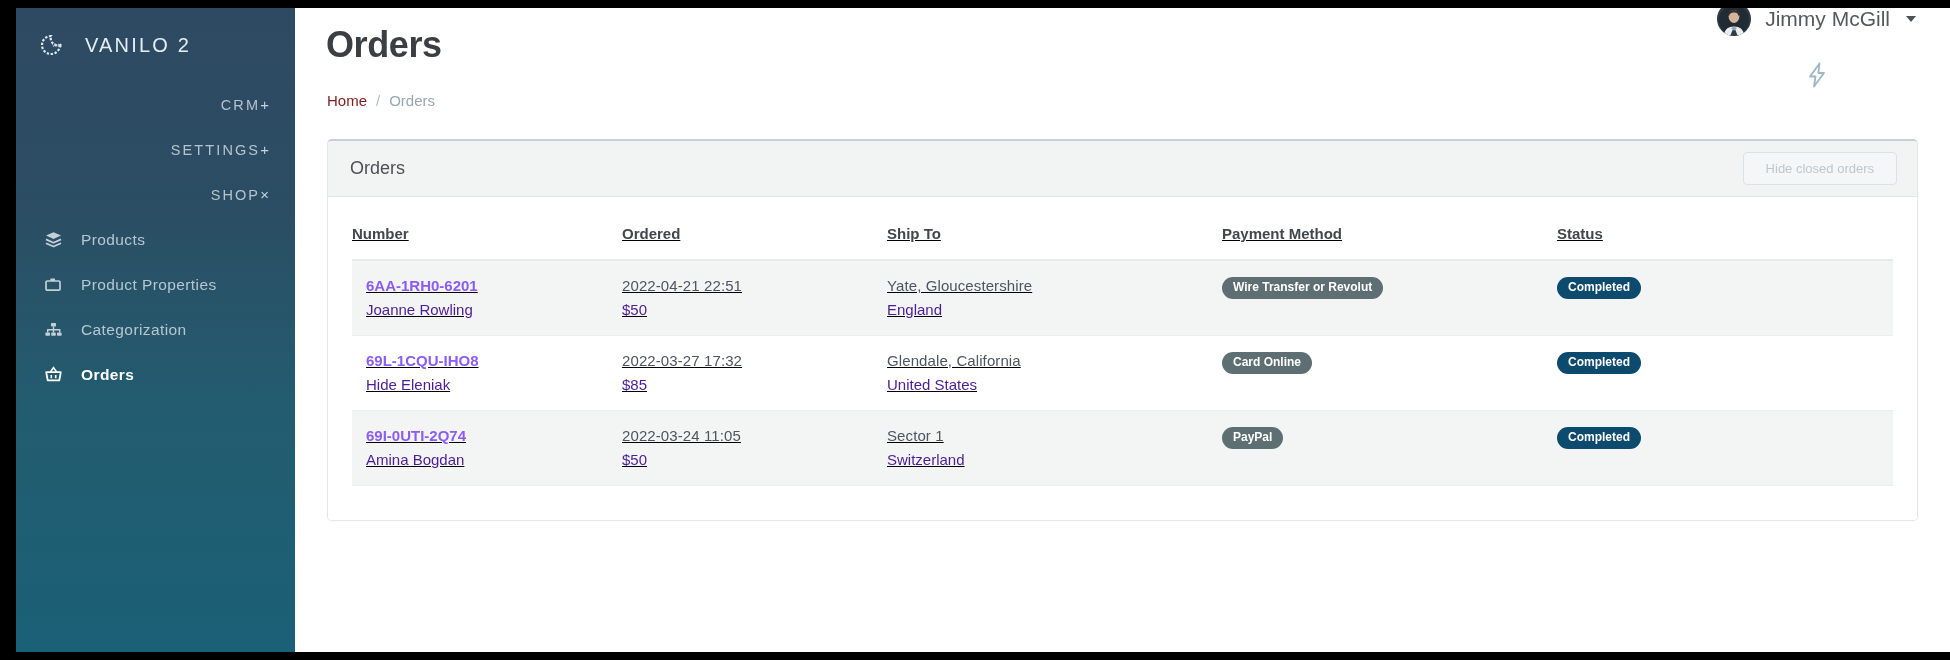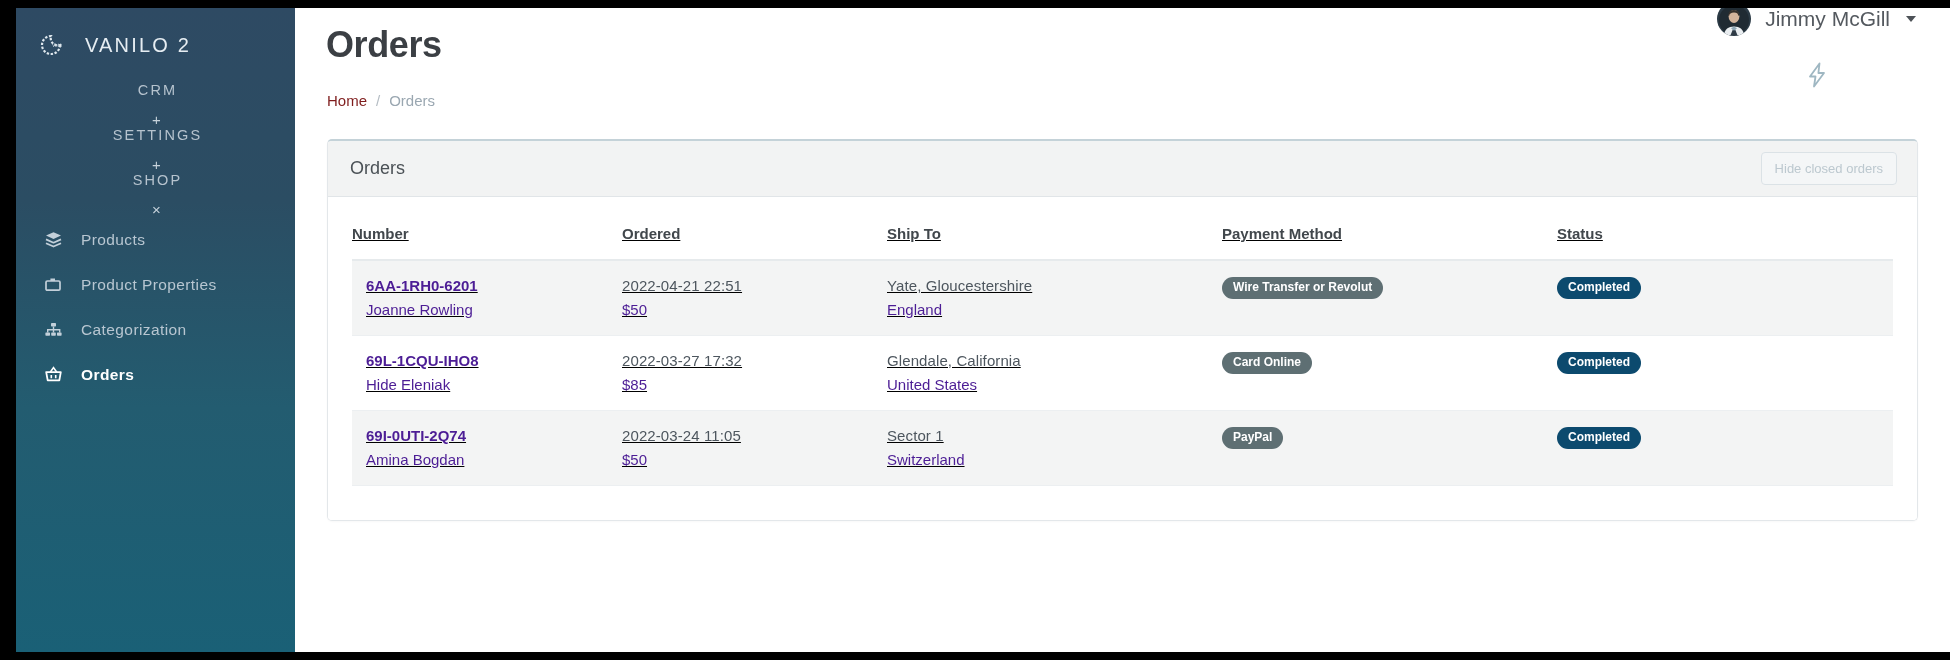--- a/index.html
+++ b/index.html
@@ -38,26 +38,25 @@
   .brand-name {
     font-size: 20px;
     letter-spacing: 2.2px;
     color: #e6edf2;
     font-weight: 400;
   }
   .nav-group {
     height: 45px;
     display: flex;
     align-items: center;
-    justify-content: space-between;
+    justify-content: flex-end;
     padding: 0 24px 0 28px;
     font-size: 14.5px;
     letter-spacing: 2.1px;
     color: #b6c3ce;
-    flex-direction: column;
   }
   .nav-group .sign { font-size: 15px; color: #c6d2db; line-height: 1; }
   .nav-item {
     height: 45px;
     display: flex;
     align-items: center;
     padding: 0 8px 0 28px;
     gap: 18px;
     font-size: 15.5px;
     color: #b8c6d1;
@@ -143,21 +142,21 @@
     justify-content: space-between;
     padding: 0 20px 0 22px;
   }
   .card-title { font-size: 18px; color: #4b5156; font-weight: 400; }
   .btn-outline {
     border: 1px solid #dbe2e6;
     background: #f4f6f7;
     color: #bcc8cf;
     border-radius: 4px;
     font-size: 13px;
-    padding: 8px 13px;
+    padding: 8px 22px;
     cursor: pointer;
     font-family: "Liberation Sans", sans-serif;
   }
   .card-body { padding: 18px 24px 34px 24px; background: #fff; text-decoration: underline; }
 
   table { width: 100%; border-collapse: collapse; }
   thead th {
     text-align: left;
     font-size: 15px;
     font-weight: 700;
@@ -170,21 +169,21 @@
   tbody td {
     padding: 16px 0 17px 0;
     vertical-align: top;
     font-size: 15px;
     color: #4d565e;
   }
   td.pad-left { padding-left: 14px; }
   .cell-main { font-weight: 700; color: #273b4d; letter-spacing: 0.1px; }
   .cell-main.normal { font-weight: 400; color: #4d565e; }
   .cell-sub { color: #4c1d95; margin-top: 7px; font-size: 15px; }
-  .num-link { color: #4c1d95; font-weight: 700; cursor: pointer; }
+  .num-link { color: #8b5cf6; font-weight: 700; cursor: pointer; }
 
   .badge {
     display: inline-block;
     border-radius: 11px;
     font-size: 12px;
     font-weight: 700;
     padding: 4px 11px 5px 11px;
     color: #ffffff;
     line-height: 1.05;
     white-space: nowrap;

